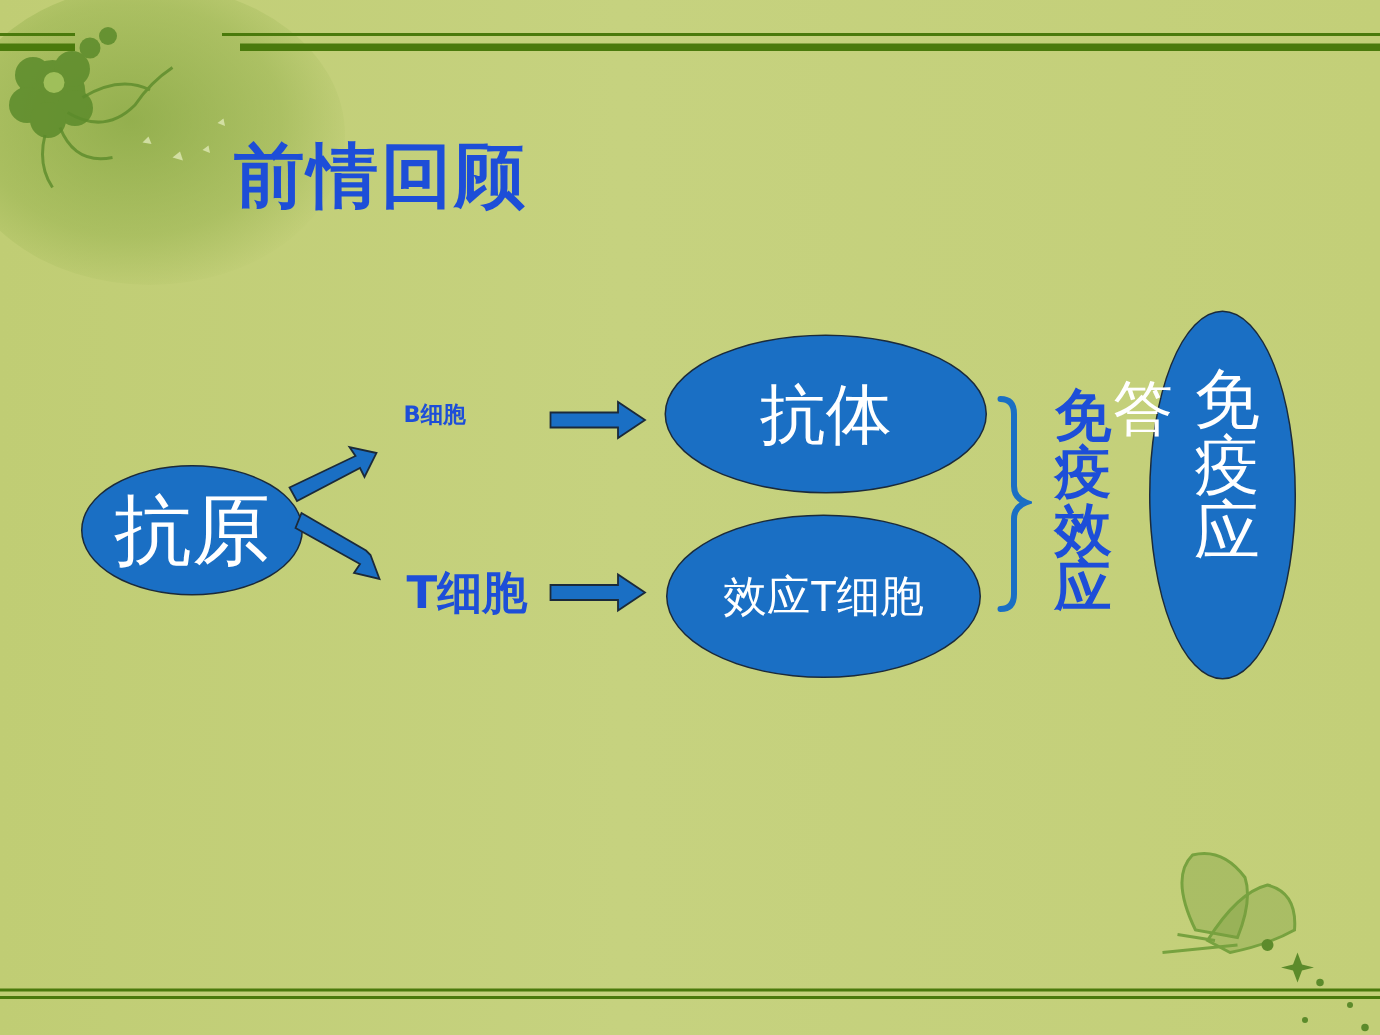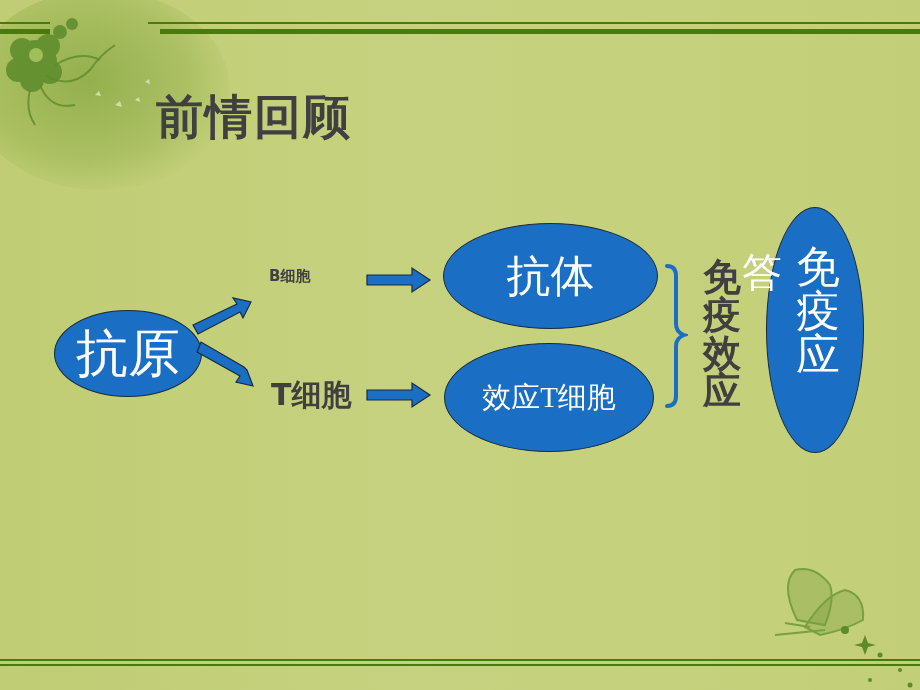--- a/index.html
+++ b/index.html
@@ -6,22 +6,22 @@
   body { width:920px; height:690px; overflow:hidden; position:relative;
          background:#c3cf7c; font-family:"DejaVu Sans", sans-serif; }
   .bg-grad { position:absolute; inset:0;
     background: linear-gradient(90deg, #c0cd74 0%, #c6d27f 45%, #c3cf78 100%); }
   .blob { position:absolute; left:-30px; top:-10px; width:260px; height:200px; border-radius:50%;
     background: radial-gradient(ellipse at 45% 45%, rgba(110,150,45,0.55) 0%, rgba(130,165,60,0.35) 50%, rgba(190,205,120,0) 75%); }
   .line { position:absolute; left:0; right:0; background:#4a7a0c; }
   .abs { position:absolute; }
   .ellipse { position:absolute; background:#1a6fc4; border:1.5px solid #1b2a3a; border-radius:50%;
     box-sizing:border-box; display:flex; align-items:center; justify-content:center; color:#fff;
-    font-family:Liberation Serif, serif; }
-  .label-black { position:absolute; color:#404040; font-weight:bold; font-family:"DejaVu Sans", sans-serif; }
+    font-family:Liberation Sans, sans-serif; }
+  .label-black { position:absolute; color:#1d4ed8; font-weight:bold; font-family:"DejaVu Sans", sans-serif; }
   .vtext { position:absolute; display:flex; flex-direction:column; align-items:center; line-height:1; }
   .vtext span { display:block; }
 </style>
 </head>
 <body>
 
 <div class="bg-grad"></div>
 <div class="blob"></div>
 
 <svg class="abs" style="left:0;top:10px" width="150" height="130">

